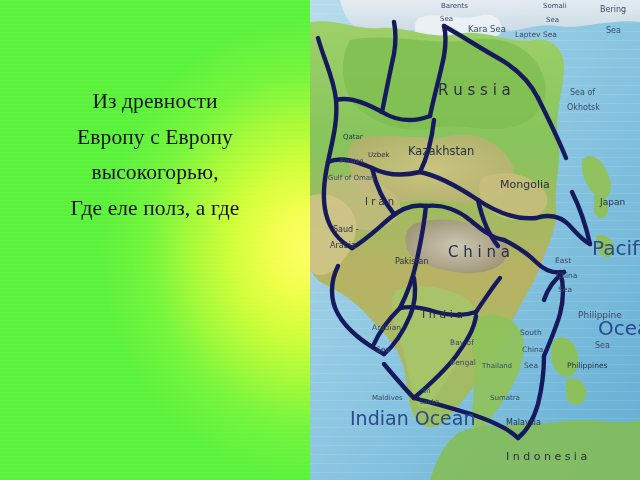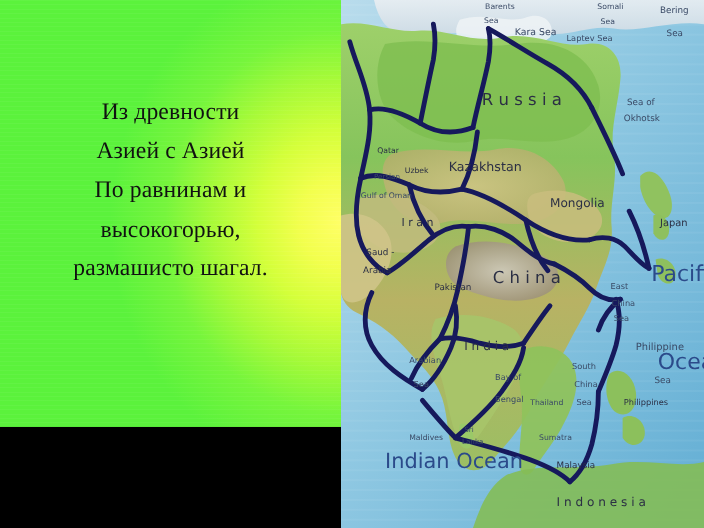--- a/index.html
+++ b/index.html
@@ -12,21 +12,21 @@
     width: 640px;
     height: 480px;
     overflow: hidden;
     font-family: "Liberation Serif", "DejaVu Serif", serif;
   }
 
   
   #text-panel {
     position: absolute;
     left: 0; top: 0;
-    width: 310px; height: 388px;
+    width: 310px; height: 480px;
     background:
       radial-gradient(ellipse 210px 230px at 100% 52%,
           #ffff66 0%, #f2ff4d 18%, #d4ff3a 36%,
           #a8fa38 56%, #76f53c 76%, #5bf23c 100%),
       linear-gradient(to right, #4df23c 0%, #55f23c 40%, #7cf53a 100%);
     overflow: hidden;
   }
   
   #panel-bands {
     position: absolute; inset: 0;
@@ -81,24 +81,23 @@
 </style>
 </head>
 <body>
 
 <div id="slide">
 
   <div id="text-panel">
     <div id="panel-bands"></div>
     <div id="poem">
       <span class="ln">Из древности</span>
-      <span class="ln">Азией с Азией</span>
-      <span class="ln">По равнинам и</span>
+      <span class="ln">Европу с Европу</span>
       <span class="ln">высокогорью,</span>
-      <span class="ln">размашисто шагал.</span>
+      <span class="ln">Где еле полз, а где</span>
     </div>
   </div>
 
   <div id="map">
     <svg width="330" height="480" viewBox="0 0 330 480" xmlns="http://www.w3.org/2000/svg">
       <defs>
         <linearGradient id="oceanGrad" x1="0" y1="0" x2="1" y2="1">
           <stop offset="0%" stop-color="#b9dcec"></stop>
           <stop offset="45%" stop-color="#8fc8e2"></stop>
           <stop offset="100%" stop-color="#63aed4"></stop>

